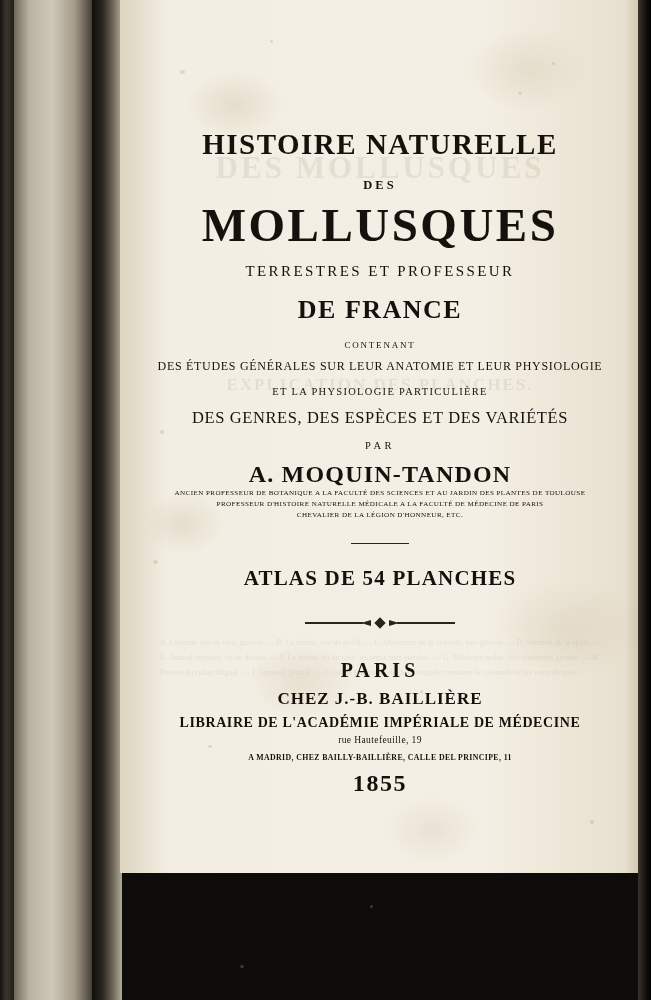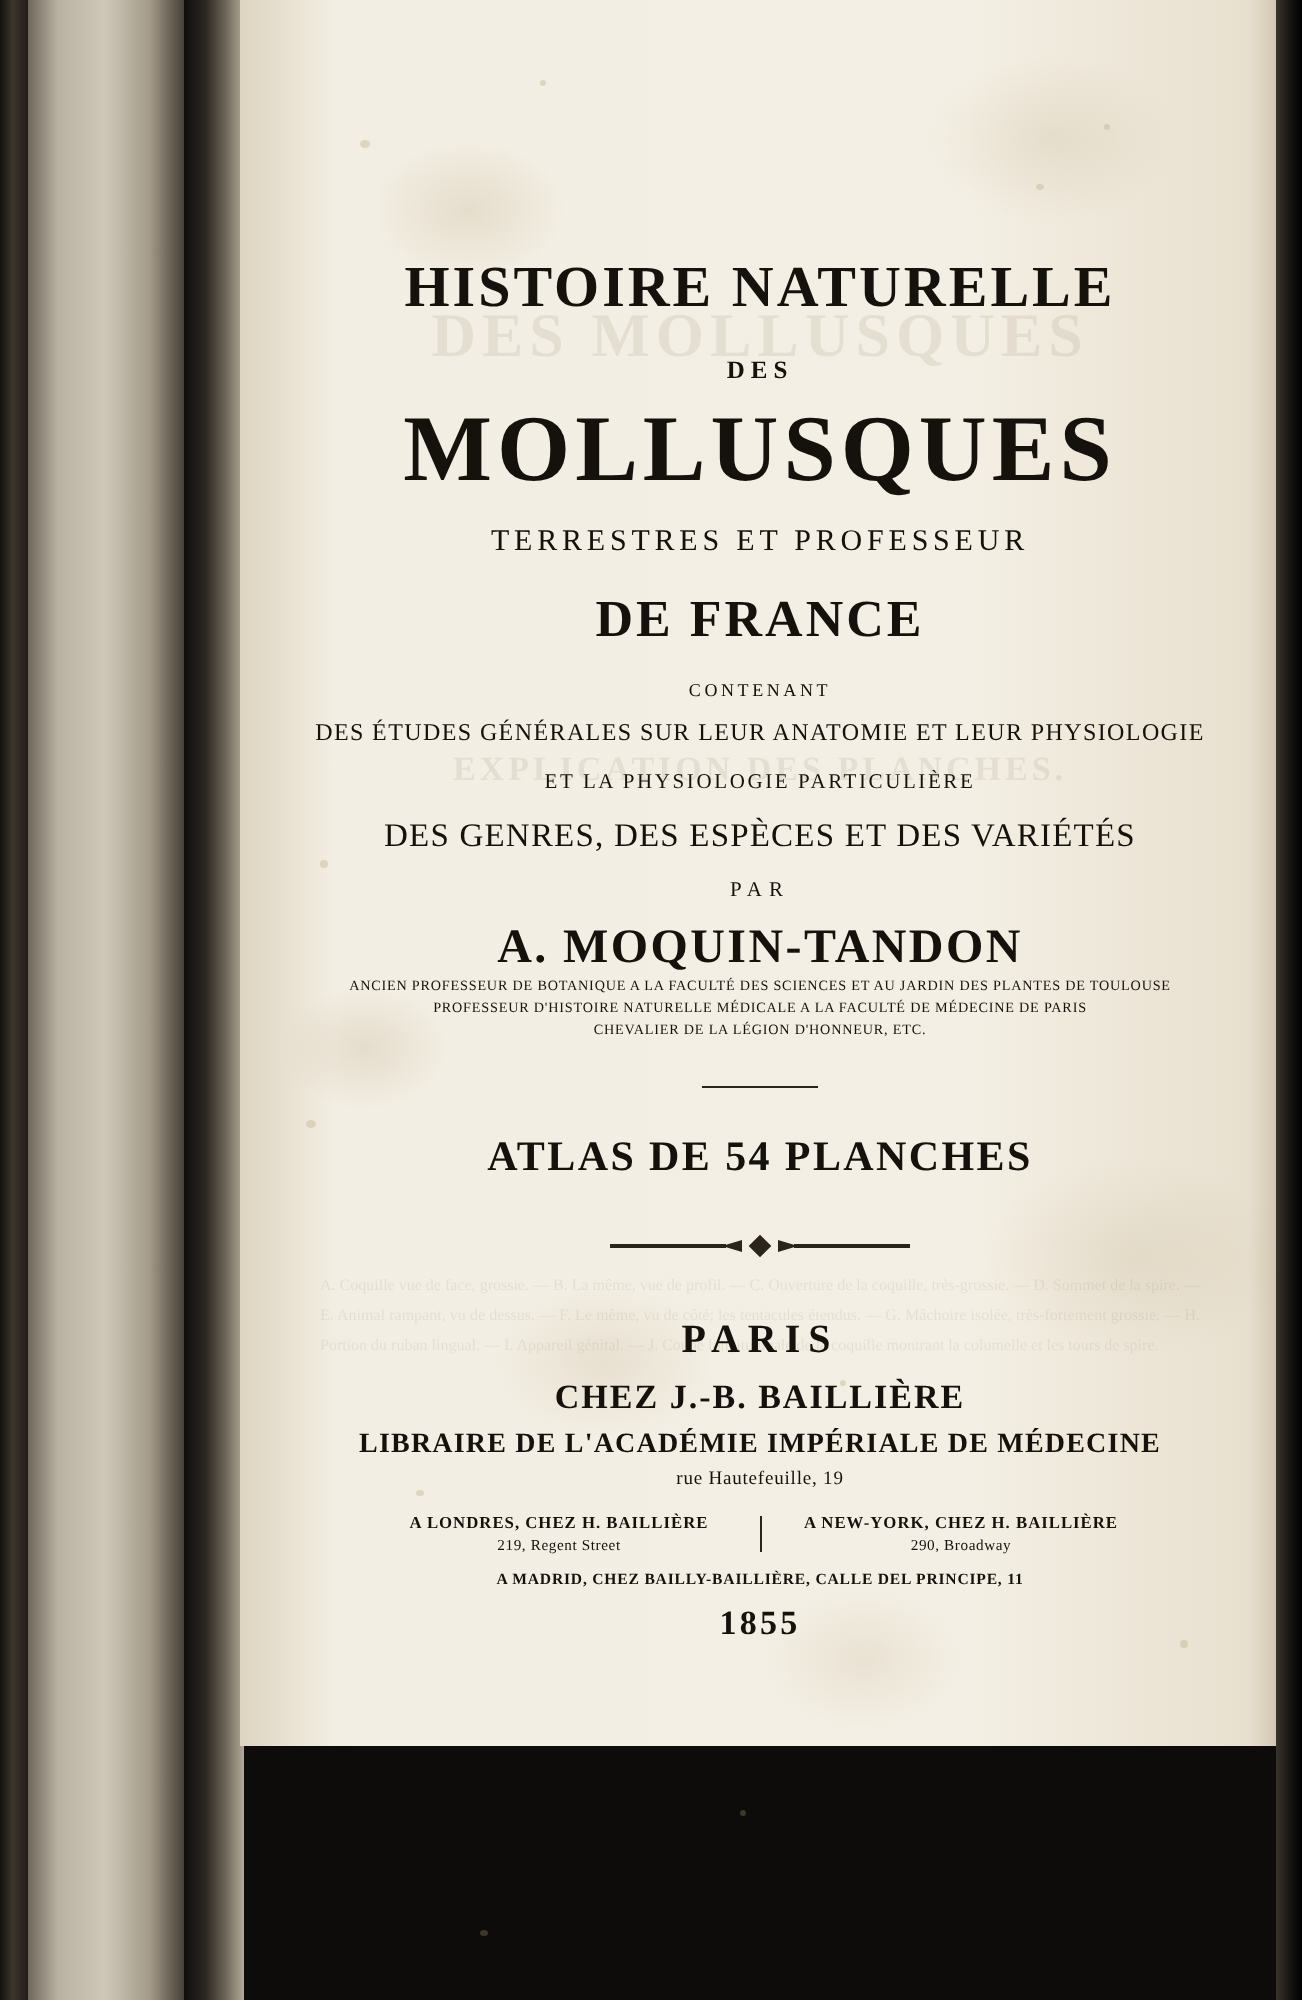--- a/index.html
+++ b/index.html
@@ -278,21 +278,21 @@
     margin-top: 2px;
   }
   .t-madrid {
     margin-top: 8px;
     font-size: 7.8px;
     font-weight: bold;
     letter-spacing: 0.4px;
   }
   .t-year {
     margin-top: 8px;
-    font-size: 17px;
+    font-size: 24px;
     font-weight: bold;
     letter-spacing: 1.6px;
   }
 
   
   .speck {
     position: absolute;
     border-radius: 50%;
     background: #b49c6e;
     opacity: 0.30;
@@ -359,31 +359,20 @@
         <div class="diamond"></div>
         <div class="tip-r"></div>
         <div class="bar-r"></div>
       </div>
 
       <div class="line t-paris">PARIS</div>
       <div class="line t-chez">CHEZ J.-B. BAILLIÈRE</div>
       <div class="line t-libraire">LIBRAIRE DE L'ACADÉMIE IMPÉRIALE DE MÉDECINE</div>
       <div class="line t-rue">rue Hautefeuille, 19</div>
 
-      <div class="agents">
-        <div class="col">
-          <div class="ag-name">A LONDRES, CHEZ H. BAILLIÈRE</div>
-          <div class="ag-addr">219, Regent Street</div>
-        </div>
-        <div class="divider"></div>
-        <div class="col">
-          <div class="ag-name">A NEW-YORK, CHEZ H. BAILLIÈRE</div>
-          <div class="ag-addr">290, Broadway</div>
-        </div>
-      </div>
 
       <div class="line t-madrid">A MADRID, CHEZ BAILLY-BAILLIÈRE, CALLE DEL PRINCIPE, 11</div>
       <div class="line t-year">1855</div>
 
     </div>
   </div>
 
   <div id="right-edge"></div>
 </div>
 

